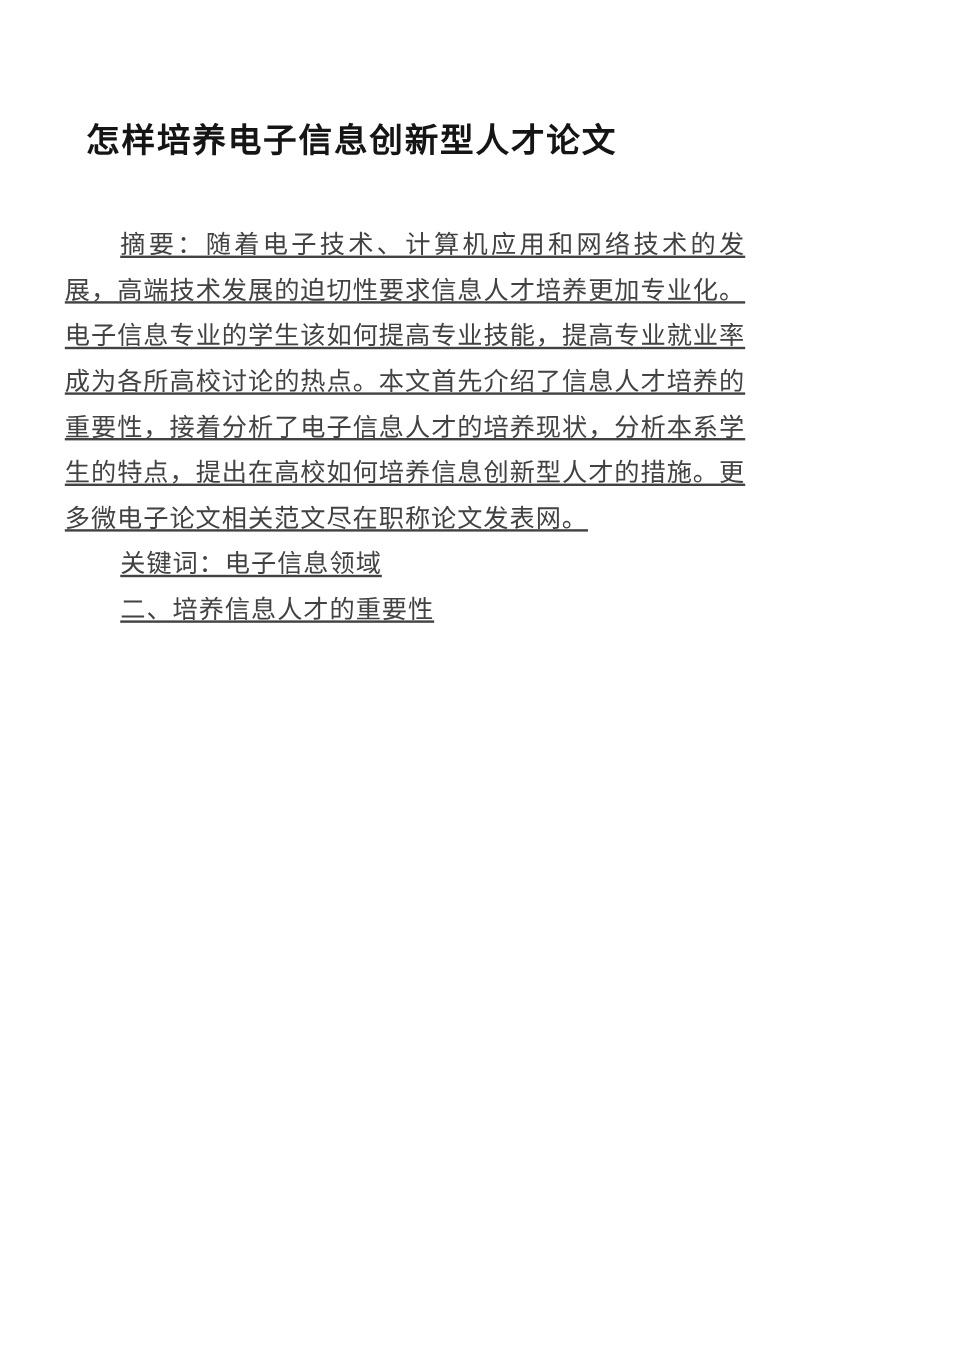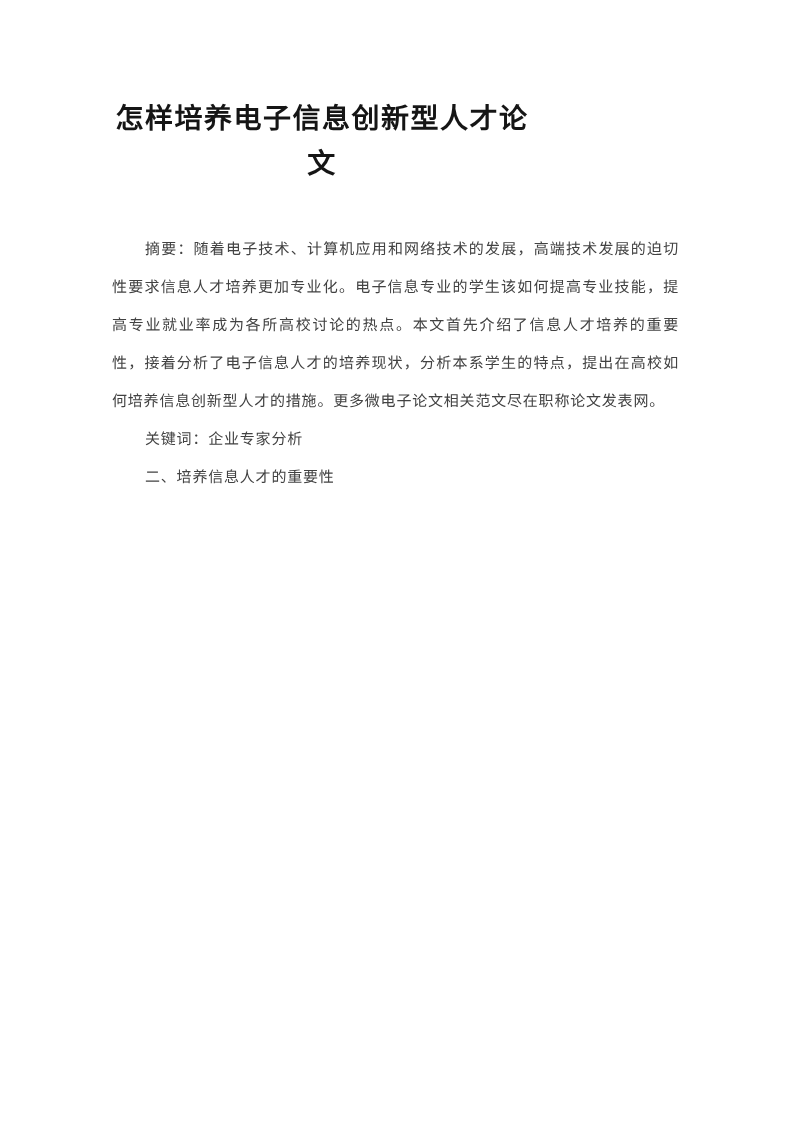--- a/index.html
+++ b/index.html
@@ -10,55 +10,56 @@
     body {
       width: 800px;
       height: 1131px;
       overflow: hidden;
       font-family: "Liberation Serif", "DejaVu Serif", serif;
     }
     .page {
       box-sizing: border-box;
       width: 644px;
       height: 1131px;
-      padding: 96px 112px 0 112px;
+      padding: 96px 112px 0 54px;
       background: #ffffff;
     }
     .doc-title {
       margin: 0 0 44px 0;
       font-size: 28px;
       line-height: 45px;
       font-weight: 700;
       letter-spacing: 1.5px;
       text-align: center;
       color: #151515;
       font-family: inherit;
     }
     .doc-body {
       width: 567px;
     }
     .body-paragraph,
     .section-heading {
       margin: 0;
-      font-size: 15px;
+      font-size: 21px;
       line-height: 38px;
       letter-spacing: 0.8px;
       color: #424242;
       text-align: justify;
       text-indent: 2.2em;
       font-weight: 400;
       word-break: break-all;
+      text-decoration: underline;
     }
     .section-heading {
       text-align: left;
     }
   </style>
 </head>
 <body>
 
 <div class="page">
   <h1 class="doc-title">怎样培养电子信息创新型人才论文</h1>
   <div class="doc-body" id="doc-body">
       <p class="body-paragraph">摘要：随着电子技术、计算机应用和网络技术的发展，高端技术发展的迫切性要求信息人才培养更加专业化。电子信息专业的学生该如何提高专业技能，提高专业就业率成为各所高校讨论的热点。本文首先介绍了信息人才培养的重要性，接着分析了电子信息人才的培养现状，分析本系学生的特点，提出在高校如何培养信息创新型人才的措施。更多微电子论文相关范文尽在职称论文发表网。</p>
-      <p class="body-paragraph">关键词：企业专家分析</p>
+      <p class="body-paragraph">关键词：电子信息领域</p>
       <p class="section-heading">二、培养信息人才的重要性</p>
     </div>
 </div>
 
 </body></html>

